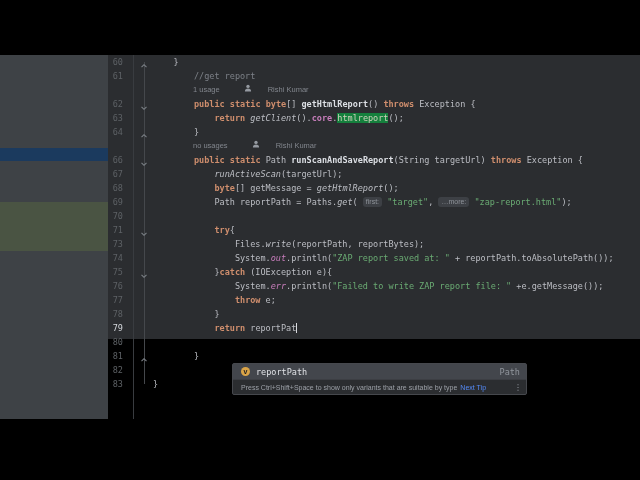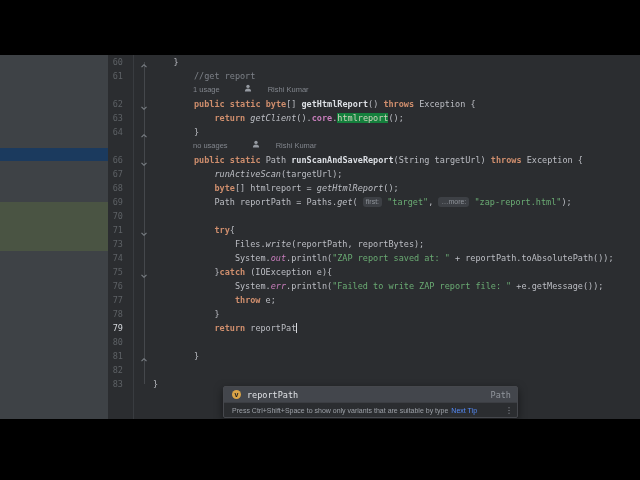--- a/index.html
+++ b/index.html
@@ -1,18 +1,18 @@
 <!DOCTYPE html>
 <html><head>
 <meta charset="utf-8">
 <style>
   html,body{margin:0;padding:0;background:#000;}
   .stage{position:relative;width:640px;height:480px;background:#000;overflow:hidden;
          font-family:"DejaVu Sans Mono",monospace;}
-  .content{position:absolute;left:0;top:55px;width:640px;height:364px;background:#2b2d30;}
+  .content{position:absolute;left:0;top:55px;width:640px;height:284px;background:#2b2d30;}
 
   
   .panel{position:absolute;left:0;top:0;width:108px;height:364px;background:#3e4246;z-index:5;}
   .stripe-blue{position:absolute;left:0;top:93px;width:108px;height:13px;background:#1b3a5e;}
   .stripe-green{position:absolute;left:0;top:147px;width:108px;height:49px;background:#4a5443;}
 
   
   .rows{position:absolute;left:0;top:0;width:640px;}
   .row{position:relative;height:14px;line-height:14px;white-space:pre;}
   .num{position:absolute;left:0;top:0;width:123px;text-align:right;color:#5d6165;
@@ -36,23 +36,23 @@
   .tk-h{display:inline-block;background:#3d4045;color:#90949b;border-radius:3px;
         font-family:"Liberation Sans",sans-serif;font-size:7px;line-height:9px;
         padding:0 3px 1px 3px;vertical-align:1px;}
 
   .ann{display:flex;align-items:center;gap:16px;padding-left:193px;
        font-family:"Liberation Sans",sans-serif;font-size:7.5px;color:#82868d;height:14px;}
   .ann .usages{margin-right:8px;}
   .caret{display:inline-block;width:1px;height:10px;background:#d8dade;vertical-align:-2px;}
 
   
-  .popup{position:absolute;left:223px;top:308px;width:293px;z-index:10;
+  .popup{position:absolute;left:232px;top:308px;width:293px;z-index:10;
          background:#2b2d30;border:1px solid #46484d;border-radius:2px;
-         box-shadow:0 3px 8px rgba(0,0,0,.5);margin-top:23px;}
+         box-shadow:0 3px 8px rgba(0,0,0,.5);}
   .popup-item{display:flex;align-items:center;height:15px;background:#43464c;padding:0 6px 0 8px;}
   .var-icon{display:inline-flex;align-items:center;justify-content:center;
             width:9px;height:9px;border-radius:50%;background:#daa447;color:#1e1f22;
             font-family:"Liberation Sans",sans-serif;font-size:7px;font-weight:bold;
             line-height:9px;margin-right:6px;}
   .popup-label{font-size:8.5px;color:#e0e2e6;}
   .popup-type{margin-left:auto;font-size:8.5px;color:#91969d;}
   .popup-footer{display:flex;align-items:center;height:14px;border-top:1px solid #3c3e43;
                 padding:0 4px 0 8px;font-family:"Liberation Sans",sans-serif;font-size:7px;color:#9ca0a7;}
   .next-tip{color:#548af7;margin-left:3px;text-decoration:none;cursor:pointer;}
@@ -81,21 +81,21 @@
               <path d="M1.5 5.2 L4 2.7 L6.5 5.2" stroke="#7c8187" stroke-width="1.1" fill="none"></path>
             </svg></span><span class="code"><span class="tk-t">        }</span></span></div>
         <div class="row"><span class="num"></span><span class="ann"><span class="usages">no usages</span><span><svg width="8" height="8" viewBox="0 0 8 8">
                 <circle cx="4" cy="2.4" r="1.7" fill="#959aa1"></circle>
                 <path d="M0.9 7.4 C0.9 5.5 2.2 4.6 4 4.6 C5.8 4.6 7.1 5.5 7.1 7.4 Z" fill="#959aa1"></path>
               </svg></span><span>Rishi Kumar</span></span></div>
         <div class="row"><span class="num">66</span><span class="fold"><svg width="8" height="8" viewBox="0 0 8 8">
               <path d="M1.5 2.8 L4 5.3 L6.5 2.8" stroke="#7c8187" stroke-width="1.1" fill="none"></path>
             </svg></span><span class="code"><span class="tk-t">        </span><span class="tk-k">public</span><span class="tk-t"> </span><span class="tk-k">static</span><span class="tk-t"> Path </span><span class="tk-m">runScanAndSaveReport</span><span class="tk-t">(String targetUrl) </span><span class="tk-k">throws</span><span class="tk-t"> Exception {</span></span></div>
         <div class="row"><span class="num">67</span><span class="code"><span class="tk-t">            </span><span class="tk-i">runActiveScan</span><span class="tk-t">(targetUrl);</span></span></div>
-        <div class="row"><span class="num">68</span><span class="code"><span class="tk-t">            </span><span class="tk-k">byte</span><span class="tk-t">[] htmlreport = </span><span class="tk-i">getHtmlReport</span><span class="tk-t">();</span></span></div>
+        <div class="row"><span class="num">68</span><span class="code"><span class="tk-t">            </span><span class="tk-k">byte</span><span class="tk-t">[] getMessage = </span><span class="tk-i">getHtmlReport</span><span class="tk-t">();</span></span></div>
         <div class="row"><span class="num">69</span><span class="code"><span class="tk-t">            Path reportPath = Paths.</span><span class="tk-i">get</span><span class="tk-t">( </span><span class="tk-h">first:</span><span class="tk-t"> </span><span class="tk-s">"target"</span><span class="tk-t">, </span><span class="tk-h">…more:</span><span class="tk-t"> </span><span class="tk-s">"zap-report.html"</span><span class="tk-t">);</span></span></div>
         <div class="row"><span class="num">70</span><span class="code"></span></div>
         <div class="row"><span class="num">71</span><span class="fold"><svg width="8" height="8" viewBox="0 0 8 8">
               <path d="M1.5 2.8 L4 5.3 L6.5 2.8" stroke="#7c8187" stroke-width="1.1" fill="none"></path>
             </svg></span><span class="code"><span class="tk-t">            </span><span class="tk-k">try</span><span class="tk-t">{</span></span></div>
         <div class="row"><span class="num">73</span><span class="code"><span class="tk-t">                Files.</span><span class="tk-i">write</span><span class="tk-t">(reportPath, reportBytes);</span></span></div>
         <div class="row"><span class="num">74</span><span class="code"><span class="tk-t">                System.</span><span class="tk-fi">out</span><span class="tk-t">.println(</span><span class="tk-s">"ZAP report saved at: "</span><span class="tk-t"> + reportPath.toAbsolutePath());</span></span></div>
         <div class="row"><span class="num">75</span><span class="fold"><svg width="8" height="8" viewBox="0 0 8 8">
               <path d="M1.5 2.8 L4 5.3 L6.5 2.8" stroke="#7c8187" stroke-width="1.1" fill="none"></path>
             </svg></span><span class="code"><span class="tk-t">            }</span><span class="tk-k">catch</span><span class="tk-t"> (IOException e){</span></span></div>

